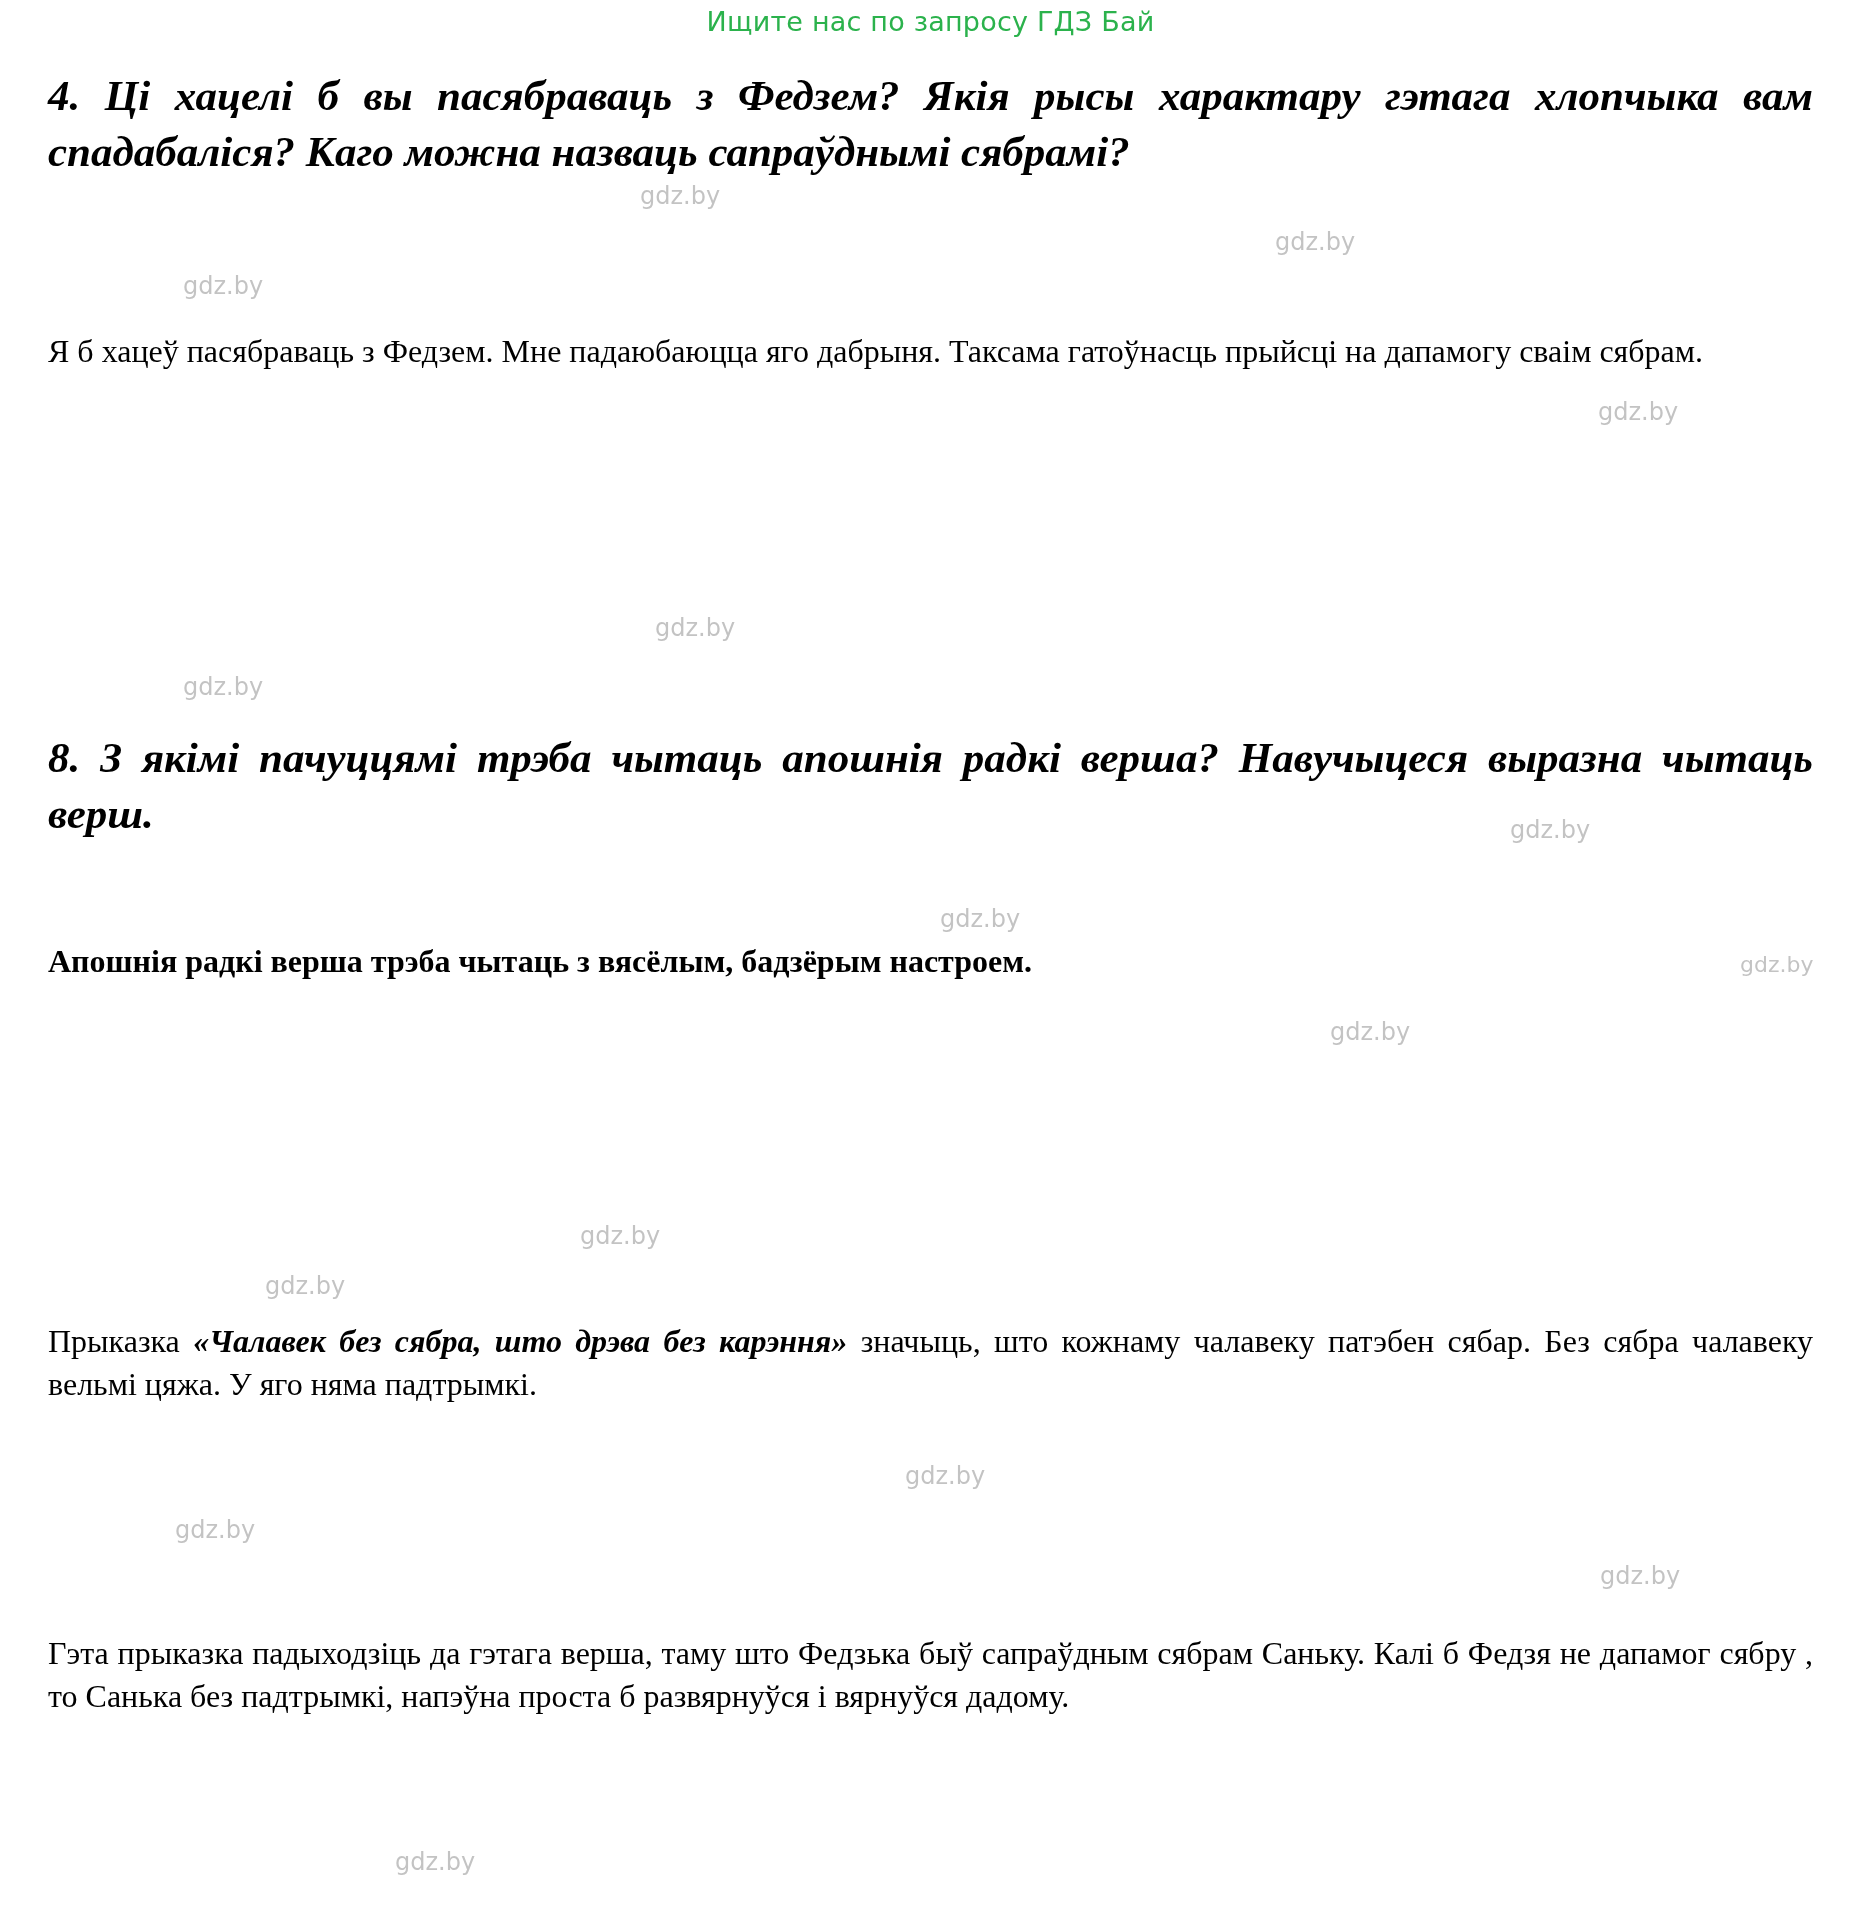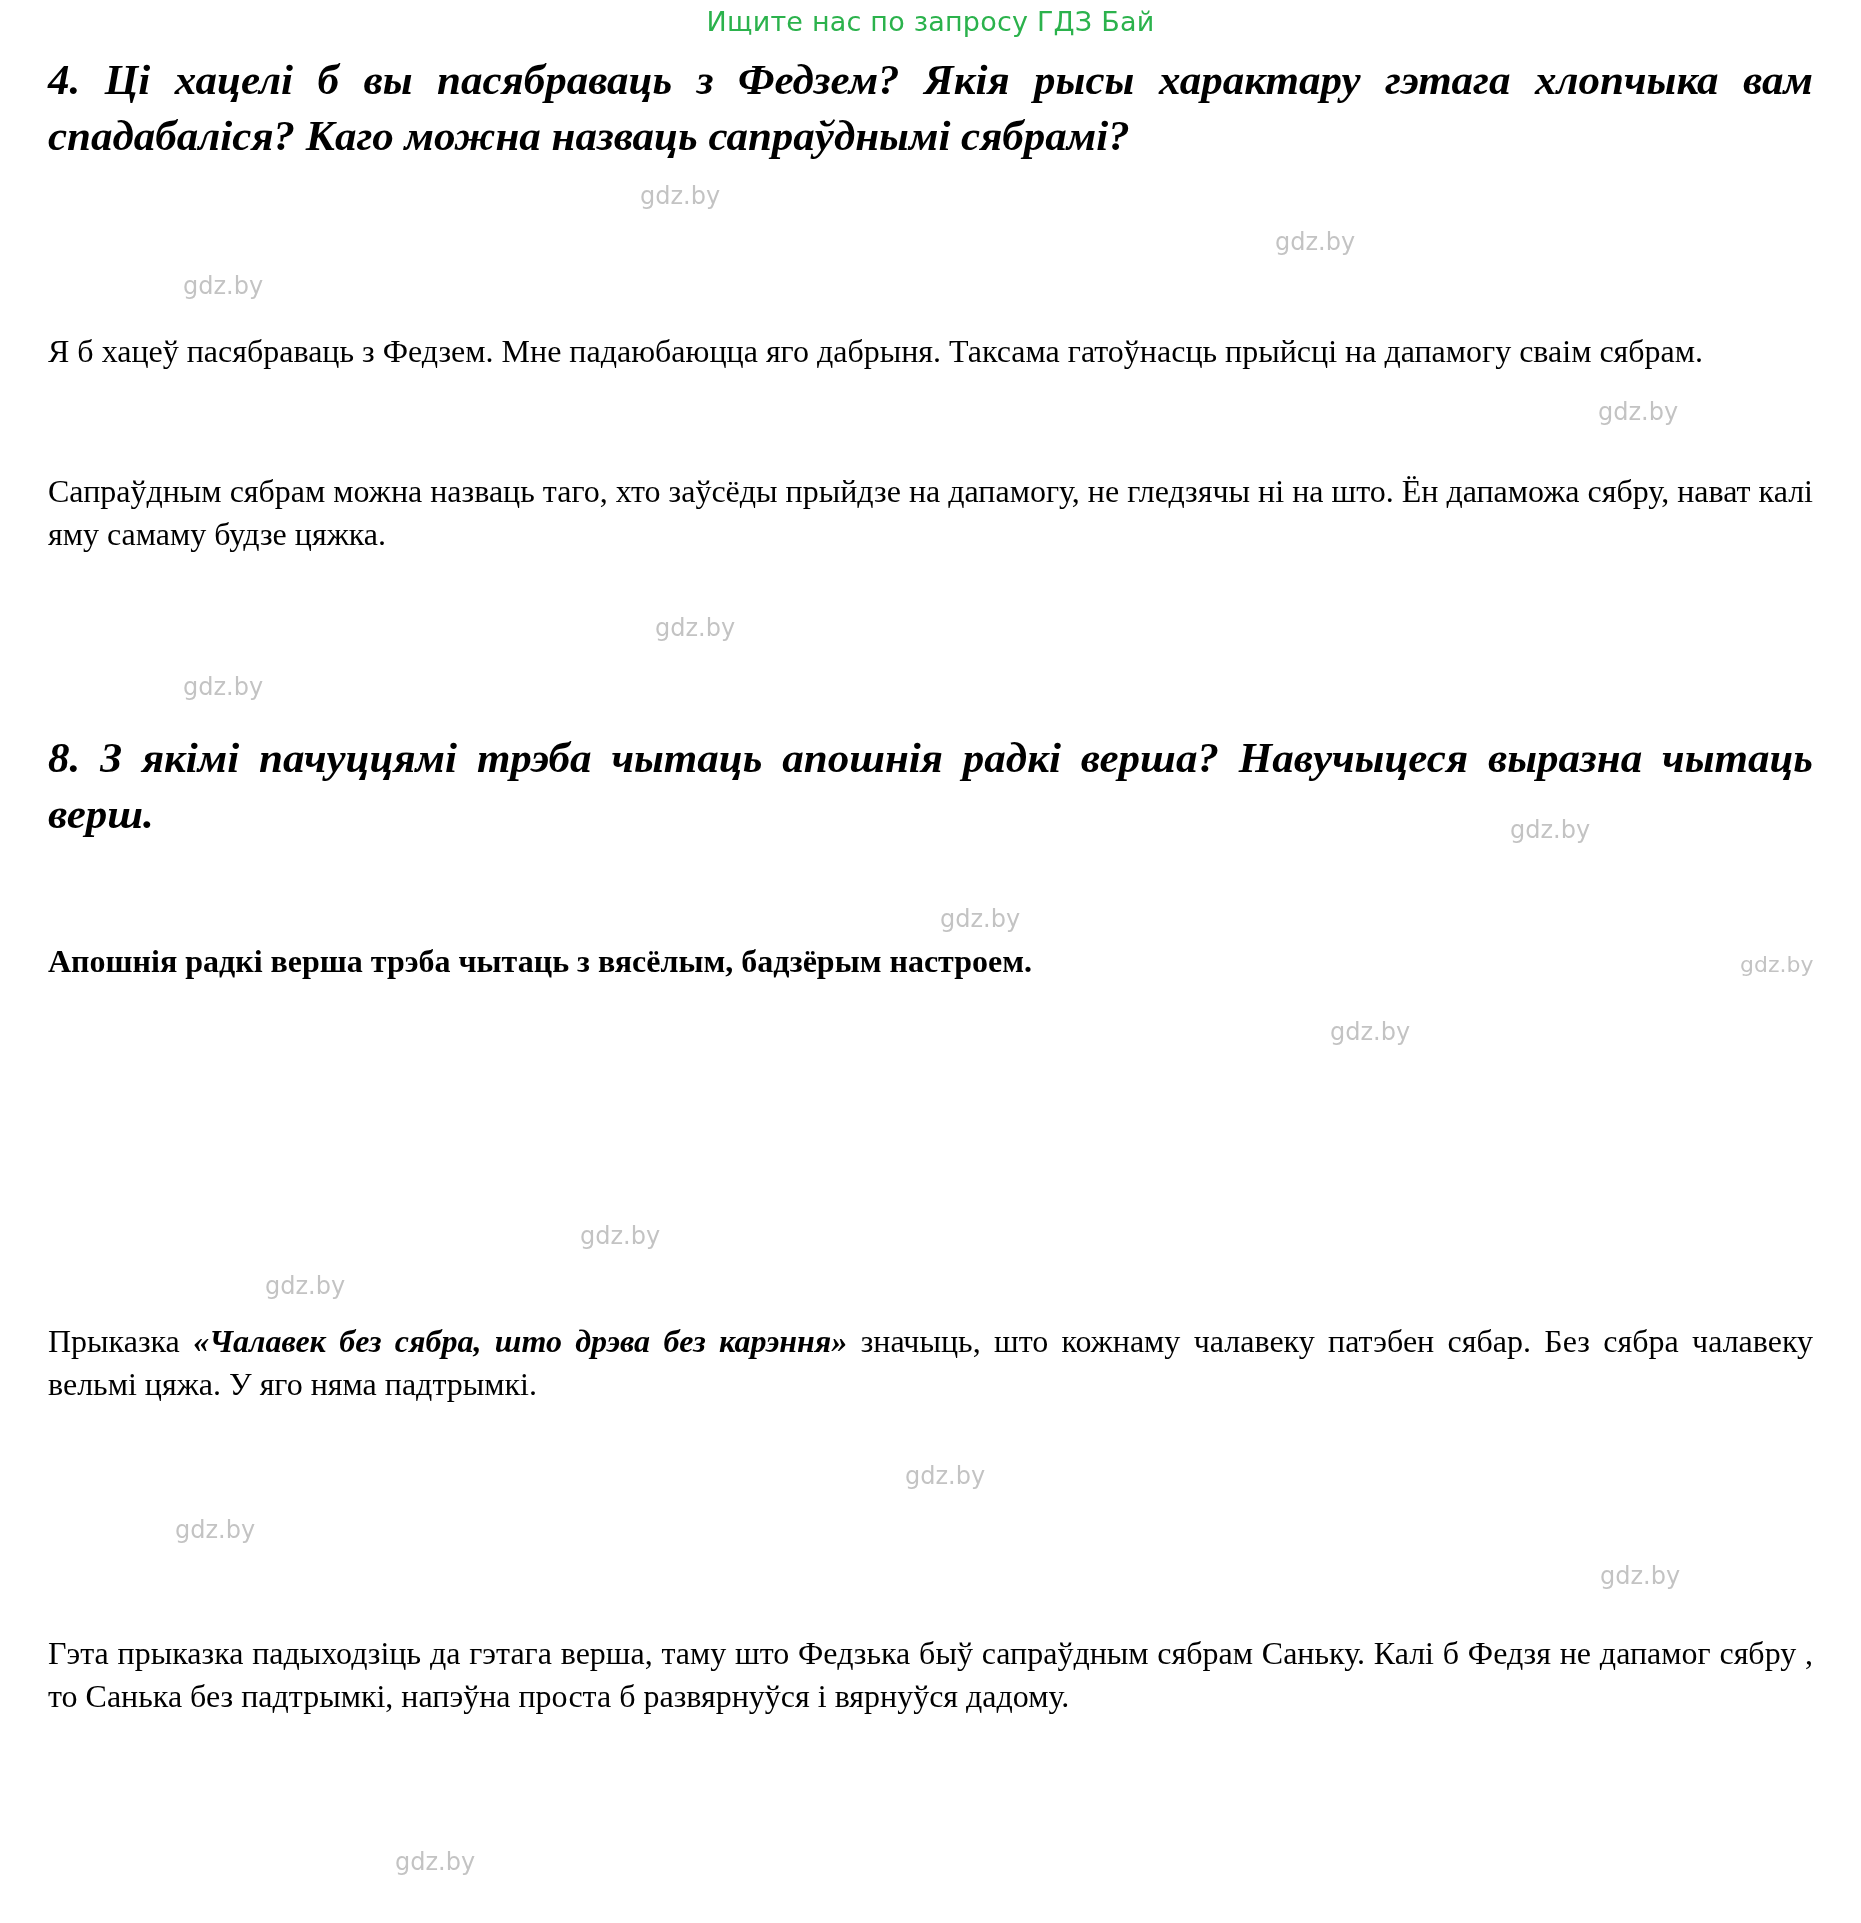--- a/index.html
+++ b/index.html
@@ -82,25 +82,24 @@
   }
   .footer span { margin: 0 6px; }
 </style>
 </head>
 <body>
 
 <div class="page">
 
   <div class="top-banner">Ищите нас по запросу ГДЗ Бай</div>
 
-  <div class="blk q" style="top: 52px;">4.   Ці хацелі б вы пасябраваць з Федзем? Якія рысы характару гэтага хлопчыка вам спадабаліся? Каго можна назваць сапраўднымі сябрамі?</div>
+  <div class="blk q" style="top: 68px;">4.   Ці хацелі б вы пасябраваць з Федзем? Якія рысы характару гэтага хлопчыка вам спадабаліся? Каго можна назваць сапраўднымі сябрамі?</div>
 
   <div class="blk a" style="top: 330px;">Я б хацеў пасябраваць з Федзем. Мне падаюбаюцца яго дабрыня. Таксама гатоўнасць прыйсці на дапамогу сваім сябрам.</div>
 
-  <div class="blk a" style="top: 470px;">Сапраўдным сябрам можна назваць таго, хто заўсёды прыйдзе на дапамогу, не гледзячы ні на што. Ён дапаможа сябру, нават калі яму самаму будзе цяжка.</div>
 
   <div class="blk q" style="top: 730px;">8.   З якімі пачуццямі трэба чытаць апошнія радкі верша? Навучыцеся выразна чытаць верш.</div>
 
   <div class="blk a nojust" style="top: 940px; font-weight: bold;">Апошнія радкі верша трэба чытаць  з вясёлым, бадзёрым настроем.</div>
 
 
   <div class="blk a" style="top: 1320px;">
     <span>Прыказка  </span><span class="bold-it">«Чалавек без сябра, што дрэва без карэння»</span><span>  значыць, што кожнаму чалавеку патэбен сябар. Без сябра чалавеку вельмі цяжа. У яго няма падтрымкі.</span>
   </div>
 

